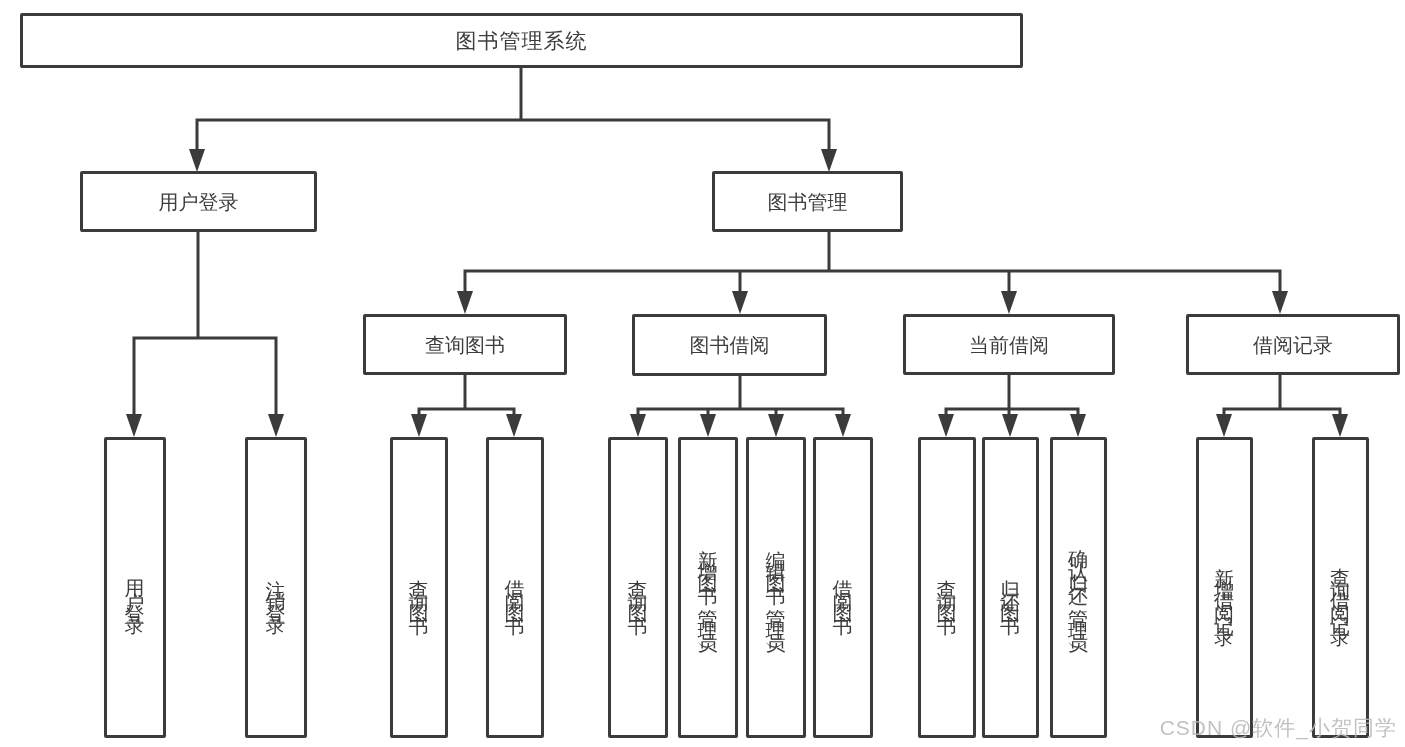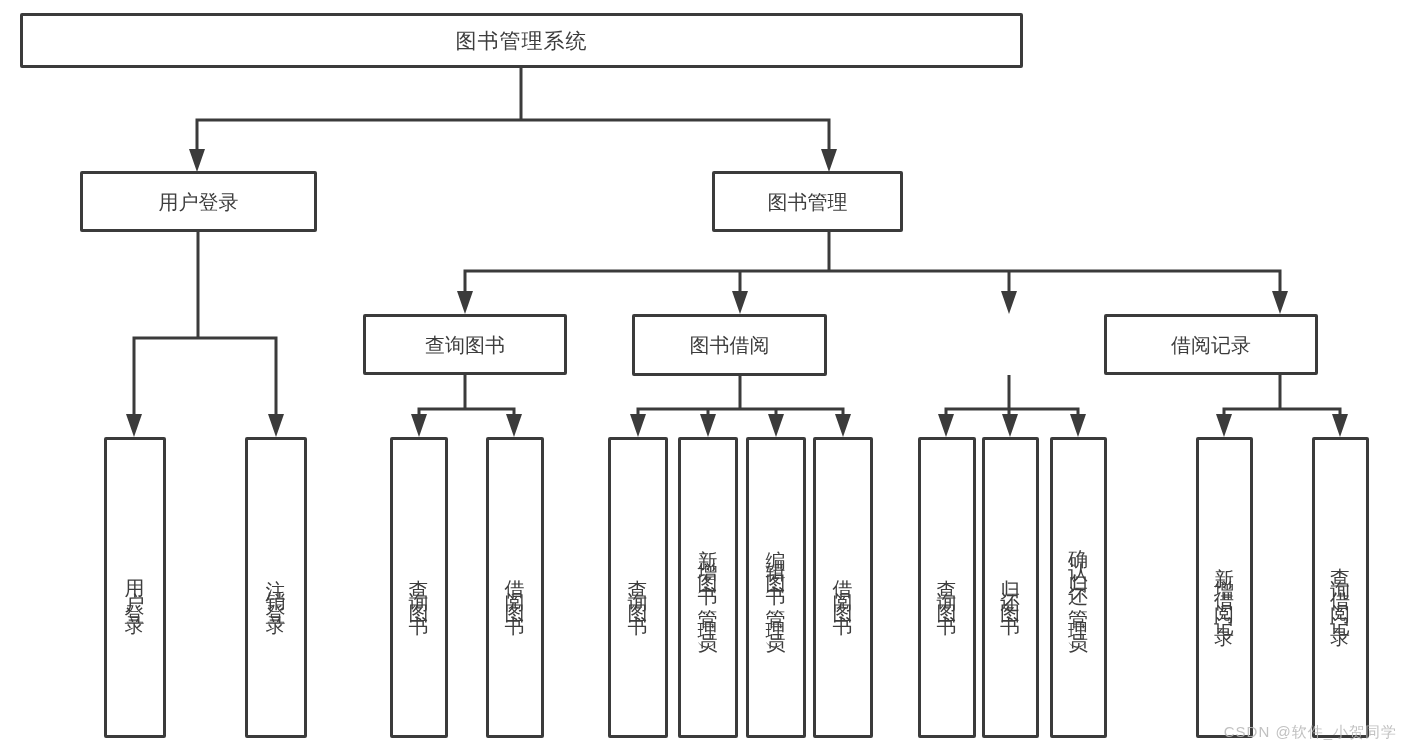--- a/index.html
+++ b/index.html
@@ -40,21 +40,21 @@
   .box.root{font-size:21px;letter-spacing:1px;}
   .box.v{
     writing-mode:vertical-rl;
     text-orientation:mixed;
     letter-spacing:12px;
     font-size:20px;
   }
   .watermark{
     position:absolute;
     right:8px;bottom:5px;
-    font-size:15px;
+    font-size:21px;
     color:var(--watermark);
     opacity:.88;
     letter-spacing:1px;
     z-index:10;
     white-space:nowrap;
   }
 </style>
 </head>
 <body>
 
@@ -121,21 +121,22 @@
     </g>
   </svg>
 
   <div class="box root" style="left:20px;top:13px;width:1003px;height:55px">图书管理系统</div>
 
   <div class="box" style="left:80px;top:171px;width:237px;height:61px">用户登录</div>
   <div class="box" style="left:712px;top:171px;width:191px;height:61px">图书管理</div>
 
   <div class="box" style="left:363px;top:314px;width:204px;height:61px">查询图书</div>
   <div class="box" style="left:632px;top:314px;width:195px;height:62px">图书借阅</div>
-  <div class="box" style="left:1104px;top:314px;width:214px;height:61px">借阅记录</div>
+  <div class="box" style="left:903px;top:314px;width:212px;height:61px">当前借阅</div>
+  <div class="box" style="left:1186px;top:314px;width:214px;height:61px">借阅记录</div>
 
   <div class="box v" style="left:104px;top:437px;width:62px;height:301px">用户登录</div>
   <div class="box v" style="left:245px;top:437px;width:62px;height:301px">注销登录</div>
 
   <div class="box v" style="left:390px;top:437px;width:58px;height:301px">查询图书</div>
   <div class="box v" style="left:486px;top:437px;width:58px;height:301px">借阅图书</div>
 
   <div class="box v" style="left:608px;top:437px;width:60px;height:301px">查询图书</div>
   <div class="box v" style="left:678px;top:437px;width:60px;height:301px">新增图书（管理员）</div>
   <div class="box v" style="left:746px;top:437px;width:60px;height:301px">编辑图书（管理员）</div>

